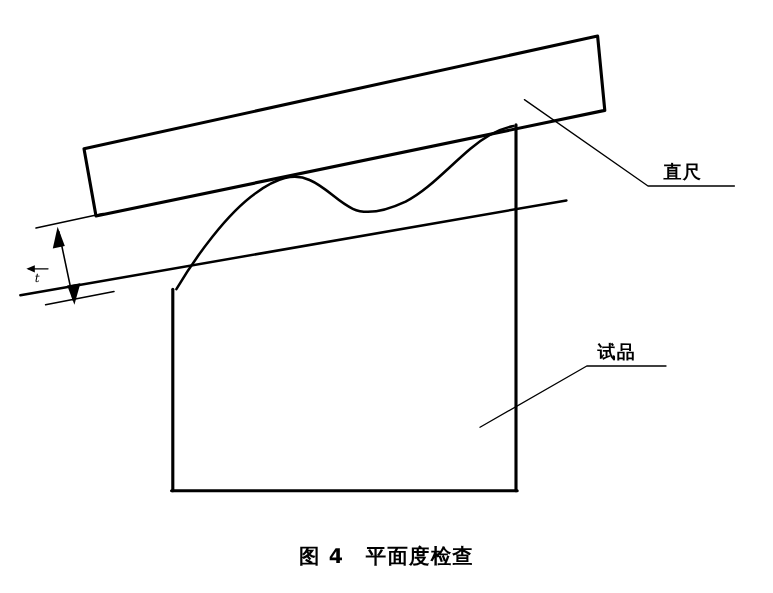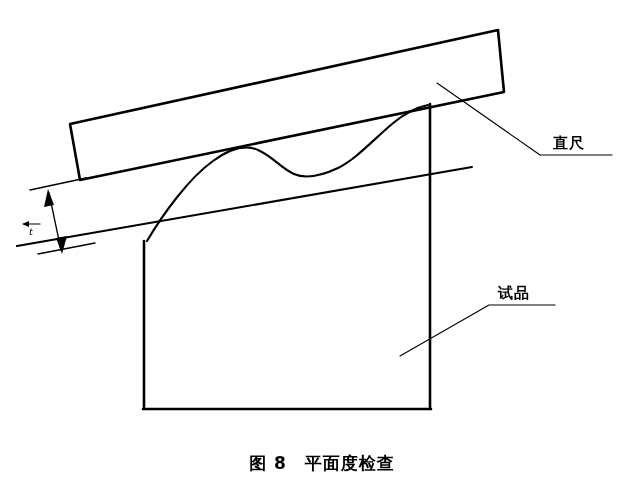--- a/index.html
+++ b/index.html
@@ -142,15 +142,15 @@
       <text class="label-cjk" x="553" y="148">直尺</text>
     </g>
 
     <g>
       <path class="stroke-hair" d="M 400 356 L 489 305 L 555 305"></path>
       <text class="label-cjk" x="498" y="298">试品</text>
     </g>
 
   </svg>
 
-  <div class="caption">图 8　平面度检查</div>
+  <div class="caption">图 4　平面度检查</div>
 
 </div>
 
 </body></html>

